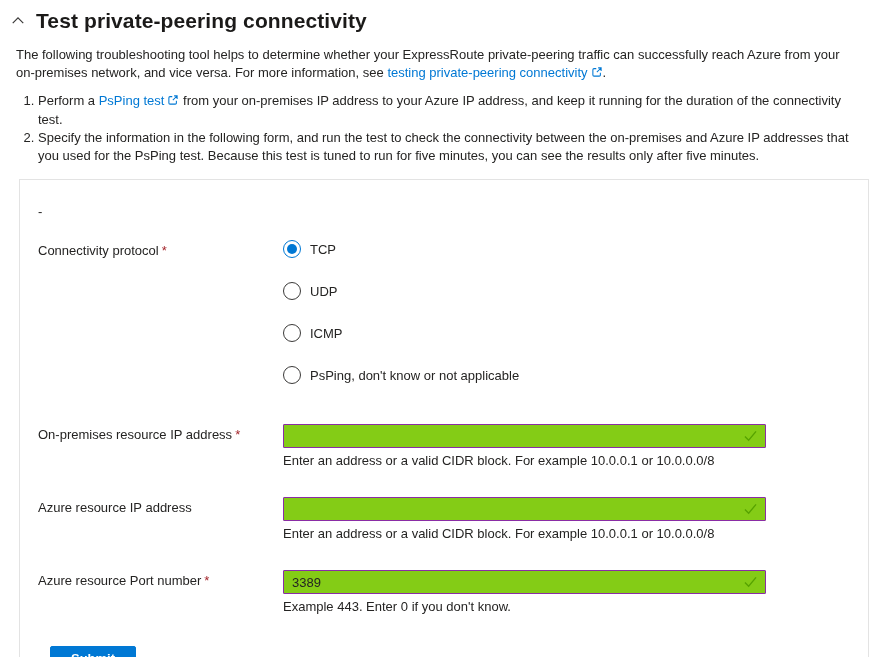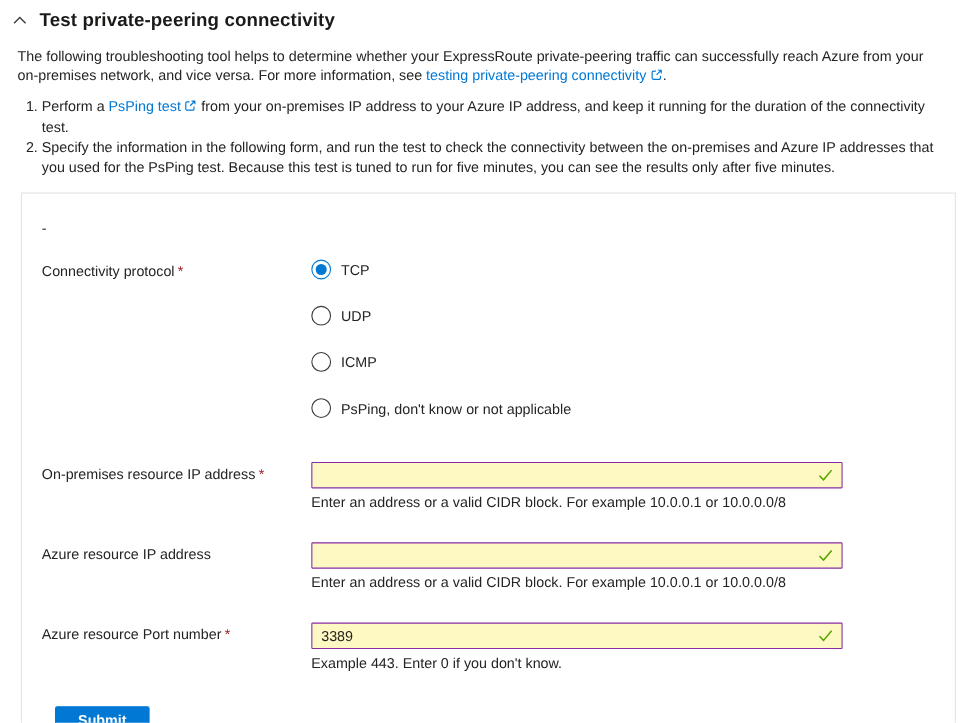--- a/index.html
+++ b/index.html
@@ -10,21 +10,21 @@
     font-size: 13px;
   }
   .page { width: 876px; height: 657px; overflow: hidden; position: relative; }
 
   
   .section-header {
     display: flex; align-items: center; gap: 9px;
     padding: 9px 0 0 9px;
   }
   .chevron-btn { background: none; border: none; cursor: pointer; display: flex; align-items: center; padding: 2px; }
-  .section-title { font-size: 17px; font-weight: 700; color: #1b1a19; letter-spacing: .1px; }
+  .section-title { font-size: 21px; font-weight: 700; color: #1b1a19; letter-spacing: .1px; }
 
   
   .intro {
     margin: 13px 16px 0 16px;
     width: 836px;
     line-height: 18px;
     color: #252423;
   }
   a.link { color: #0078d4; text-decoration: none; cursor: pointer; }
   .ext-icon { display: inline-block; vertical-align: -1px; margin-left: 3px; }
@@ -84,21 +84,21 @@
   .input-wrap { position: relative; width: 483px; }
   .text-input {
     width: 483px; height: 24px;
     border: 1px solid #8a2da5;
     border-radius: 1px;
     padding: 0 28px 0 8px;
     font-family: "Liberation Sans", sans-serif;
     font-size: 13px;
     color: #252423;
     outline: none;
-    background: #fef9c3;
+    background: #84cc16;
   }
   .valid-check { position: absolute; right: 8px; top: 6px; pointer-events: none; }
   .field-hint { margin-top: 5px; color: #252423; line-height: 16px; }
 
   .submit-btn {
     margin: 31px 0 0 30px;
     background: #0078d4; color: #ffffff;
     border: 1px solid #0078d4; border-radius: 2px;
     font-family: "Liberation Sans", sans-serif;
     font-size: 13px; font-weight: 700;

